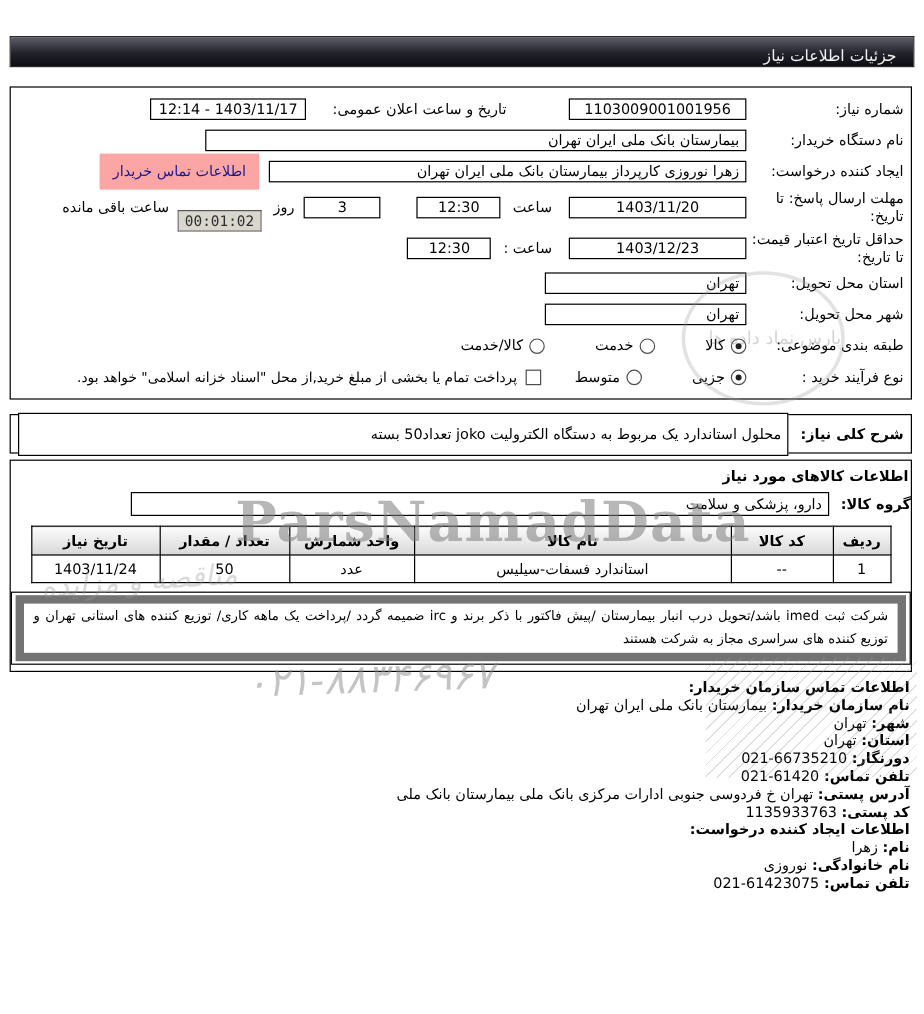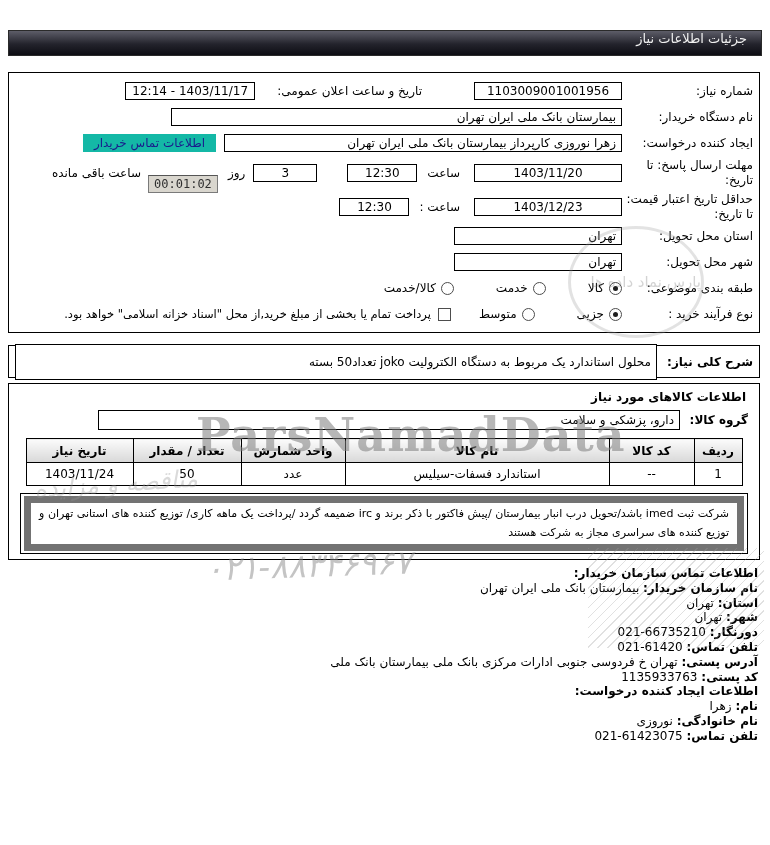--- a/index.html
+++ b/index.html
@@ -3,45 +3,45 @@
 <meta charset="utf-8">
 <style>
   * { box-sizing: border-box; margin: 0; padding: 0; }
   html,body { width: 770px; height: 845px; background: #fff; }
   body { font-family: "DejaVu Sans", "Liberation Sans", sans-serif; font-size: 12px; color: #000; }
   .page { position: relative; width: 770px; height: 845px; direction: rtl; overflow: hidden; background: #fff; }
 
   
   .title-bar { position: absolute; top: 30px; right: 8px; width: 754px; height: 26px;
     background: linear-gradient(#5d5d68, #23232c 55%, #0d0d13);
-    border: 1px solid #2a2a2a; color: #f0f0f0; display: flex; align-items: flex-start;
+    border: 1px solid #2a2a2a; color: #f0f0f0; display: flex; align-items: flex-end;
     padding: 0 14px; font-size: 13px; margin-left: 47px; }
 
   .box { position: absolute; right: 10px; width: 752px; border: 1px solid #000; background: transparent; }
   .box1 { top: 72px; height: 261px; padding: 5px 6px; display: flex; flex-direction: column; }
   .box2 { top: 345px; height: 33px; padding: 4px 6px; display: flex; align-items: center; }
-  .box3 { top: 383px; height: 177px; padding: 4px 11px; }
+  .box3 { top: 383px; height: 177px; padding: 4px 0; }
 
   .frow { display: flex; align-items: center; min-height: 26px; }
   .frow.tall { min-height: 33px; }
   .flabel { width: 131px; line-height: 1.25; flex: none; }
   .inlabel { flex: none; padding: 0 2px; }
   .inp { border: 1px solid #000; background: #fff; height: 18px; display: flex; align-items: center;
     padding: 0 5px; font-size: 12px; overflow: hidden; white-space: nowrap; flex: none; }
   .inp.center { justify-content: center; }
   .inp.rt { justify-content: flex-start; }
   .sp8 { width: 8px; flex: none; } .sp12 { width: 12px; flex: none; }
   .sp30 { width: 30px; flex: none; } .sp50 { width: 50px; flex: none; }
   .sp20 { width: 20px; flex: none; } .sp6 { width: 6px; flex: none; } .sp5{ width:5px; flex:none;}
 
   .timer { border: 1px solid #7a7a7a; border-top-color:#555; background: #d9d6ce; height: 18px; width: 70px;
     display: flex; align-items: center; justify-content: center; direction: ltr;
     font-family: "DejaVu Sans Mono", "Liberation Mono", monospace; font-size: 12px; color: #2f2f2f; flex: none; margin-top: 21px; }
 
-  .ylink { background: #14b8a6; color: #1a1a8c; height: 18px; display: flex; align-items: center;
+  .ylink { background: #fca5a5; color: #1a1a8c; height: 30px; display: flex; align-items: center;
     justify-content: center; width: 133px; flex: none; cursor: pointer; margin-left: 27px; }
 
   .radio-item { display: flex; align-items: center; margin-left: 42px; flex: none; }
   .radio { width: 13px; height: 13px; border: 1px solid #4d4d4d; border-radius: 50%; background: #fff;
     position: relative; margin-left: 5px; flex: none; }
   .radio.sel::after { content: ""; position: absolute; inset: 3px; background: #1e1e1e; border-radius: 50%; }
   .cbox { width: 13px; height: 13px; border: 1px solid #4d4d4d; background: #fff; margin-left: 7px; flex: none; }
   .note { font-size: 11.5px; white-space: nowrap; }
 
   .blabel { font-weight: bold; flex: none; }
@@ -224,25 +224,25 @@
   </div>
 
   <div class="contact">
     <div class="chead">اطلاعات تماس سازمان خریدار:</div>
 
     <div class="cline">
       <span class="cl-label">نام سازمان خریدار:</span>
       <span class="cl-value">بیمارستان بانک ملی ایران تهران</span>
     </div>
     <div class="cline">
+      <span class="cl-label">شهر:</span>
+      <span class="cl-value">تهران</span>
+    </div>
+    <div class="cline">
       <span class="cl-label">استان:</span>
-      <span class="cl-value">تهران</span>
-    </div>
-    <div class="cline">
-      <span class="cl-label">شهر:</span>
       <span class="cl-value">تهران</span>
     </div>
     <div class="cline">
       <span class="cl-label">دورنگار:</span>
       <span class="cl-value">66735210-021</span>
     </div>
     <div class="cline">
       <span class="cl-label">تلفن تماس:</span>
       <span class="cl-value">61420-021</span>
     </div>

